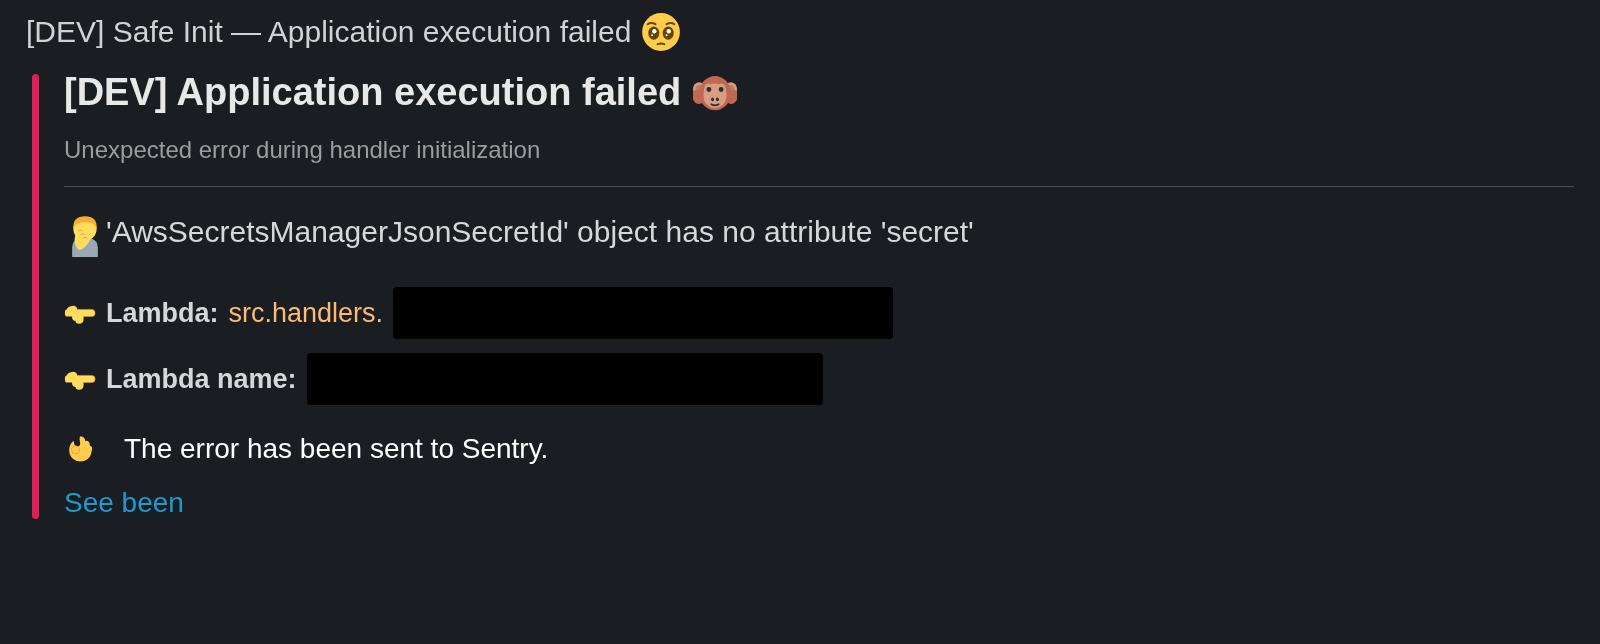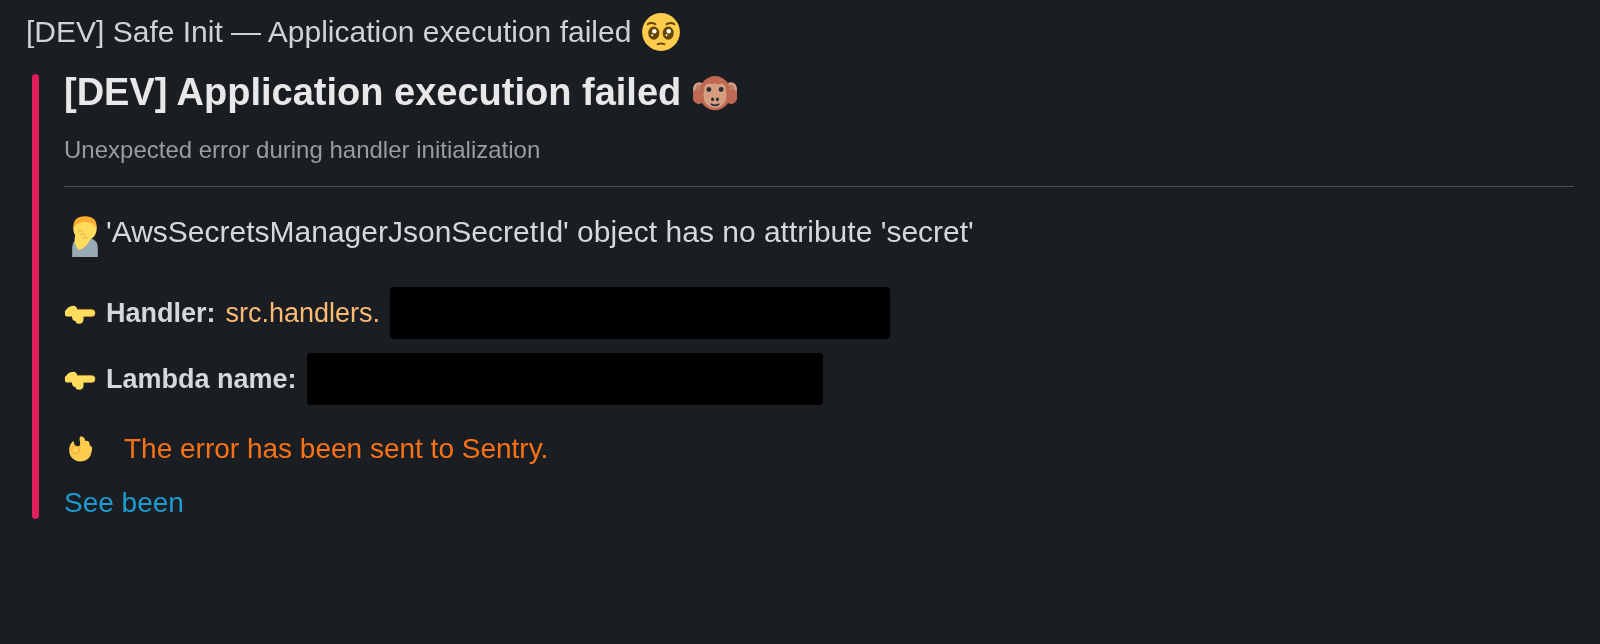--- a/index.html
+++ b/index.html
@@ -88,21 +88,21 @@
     border-radius: 4px;
   }
   .redacted.handler {
     width: 500px;
   }
   .redacted.lambda {
     width: 516px;
   }
   .sentry-line {
     font-size: 28px;
-    color: #f97316;
+    color: #ffffff;
     display: flex;
     align-items: center;
     gap: 28px;
     margin-top: 28px;
     margin-bottom: 22px;
   }
   .see-less {
     font-size: 28px;
     color: #1d9bd1;
     cursor: pointer;
@@ -183,21 +183,21 @@
       <span>'AwsSecretsManagerJsonSecretId' object has no attribute 'secret'</span>
     </div>
 
     <div class="field-line">
       <span class="emoji">
         <svg width="32" height="32" viewBox="0 0 36 36">
           <path d="M3 14 Q1 14 1 18 Q1 22 3 22 L9 22 Q9 27 13 27 Q13 30 17 30 Q22 30 22 25 L22 22 L31 22 Q35 22 35 18 Q35 14 31 14 L15 14 Q14 9 9 10 Q4 11 3 14 Z" fill="#ffdc5d"></path>
           <path d="M15 14 L31 14 Q35 14 35 18 Q35 22 31 22 L22 22" stroke="#e0a33b" stroke-width="0.6" fill="none"></path>
         </svg>
       </span>
-      <span class="field-label">Handler:</span>
+      <span class="field-label">Lambda:</span>
       <span class="field-value">src.handlers.</span>
       <span class="redacted handler"></span>
     </div>
 
     <div class="field-line">
       <span class="emoji">
         <svg width="32" height="32" viewBox="0 0 36 36">
           <path d="M3 14 Q1 14 1 18 Q1 22 3 22 L9 22 Q9 27 13 27 Q13 30 17 30 Q22 30 22 25 L22 22 L31 22 Q35 22 35 18 Q35 14 31 14 L15 14 Q14 9 9 10 Q4 11 3 14 Z" fill="#ffdc5d"></path>
           <path d="M15 14 L31 14 Q35 14 35 18 Q35 22 31 22 L22 22" stroke="#e0a33b" stroke-width="0.6" fill="none"></path>
         </svg>

